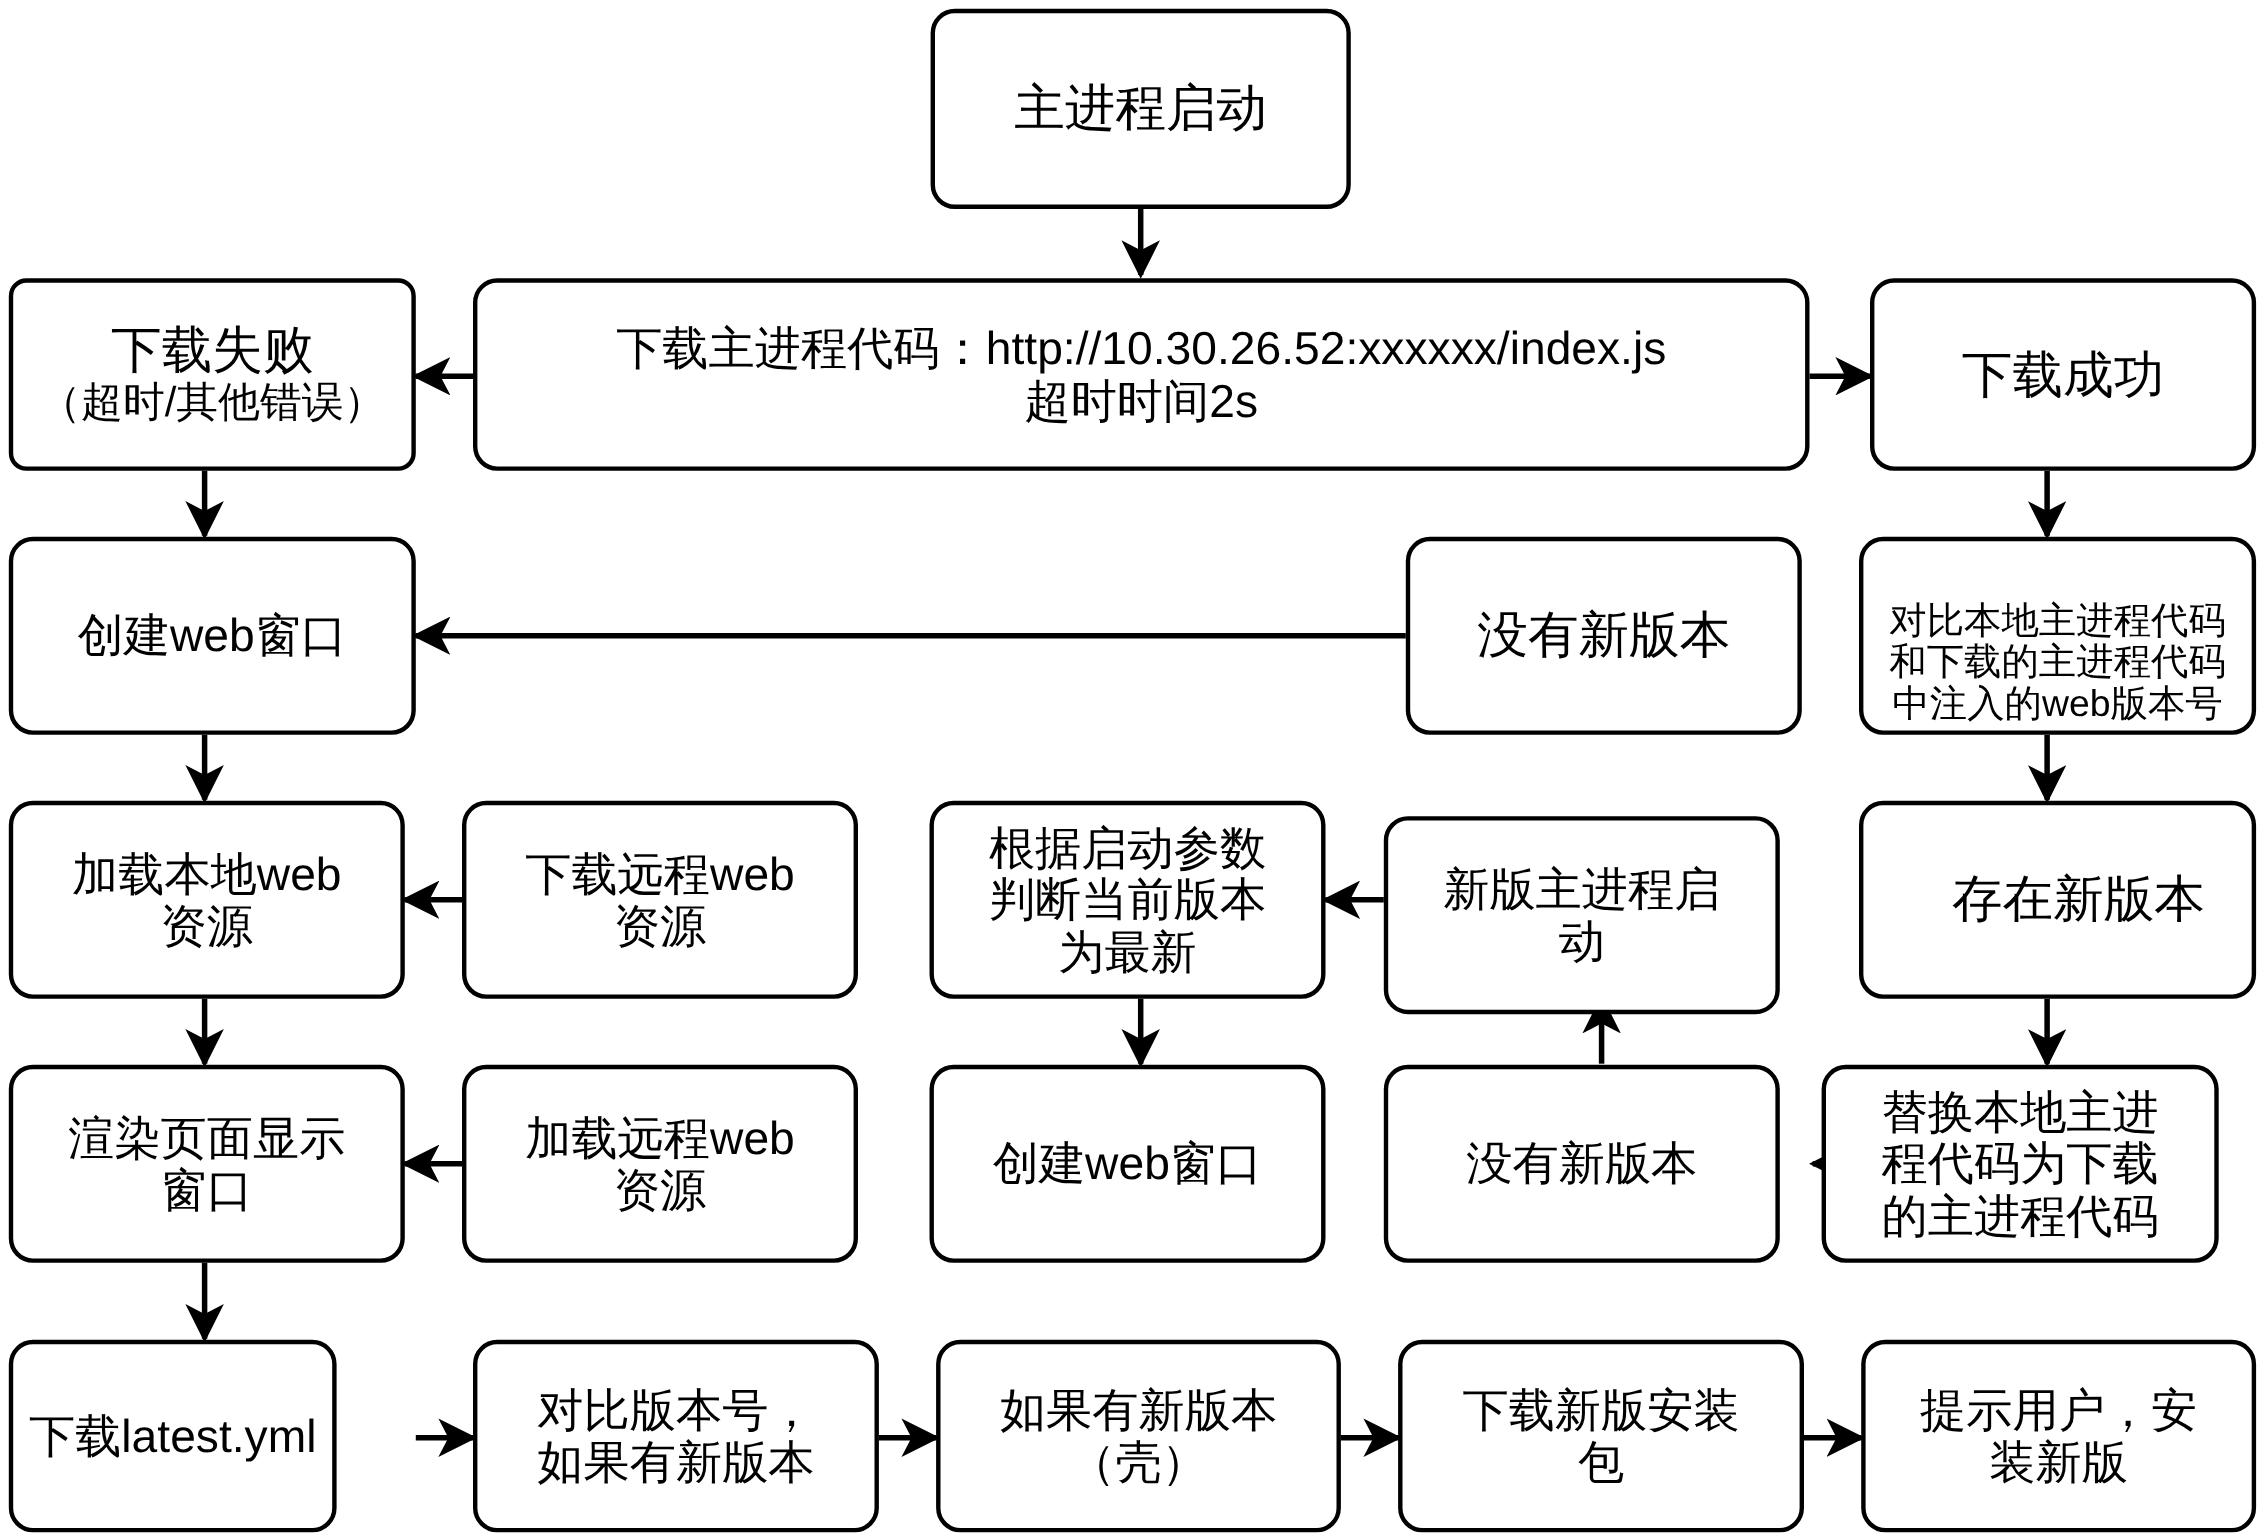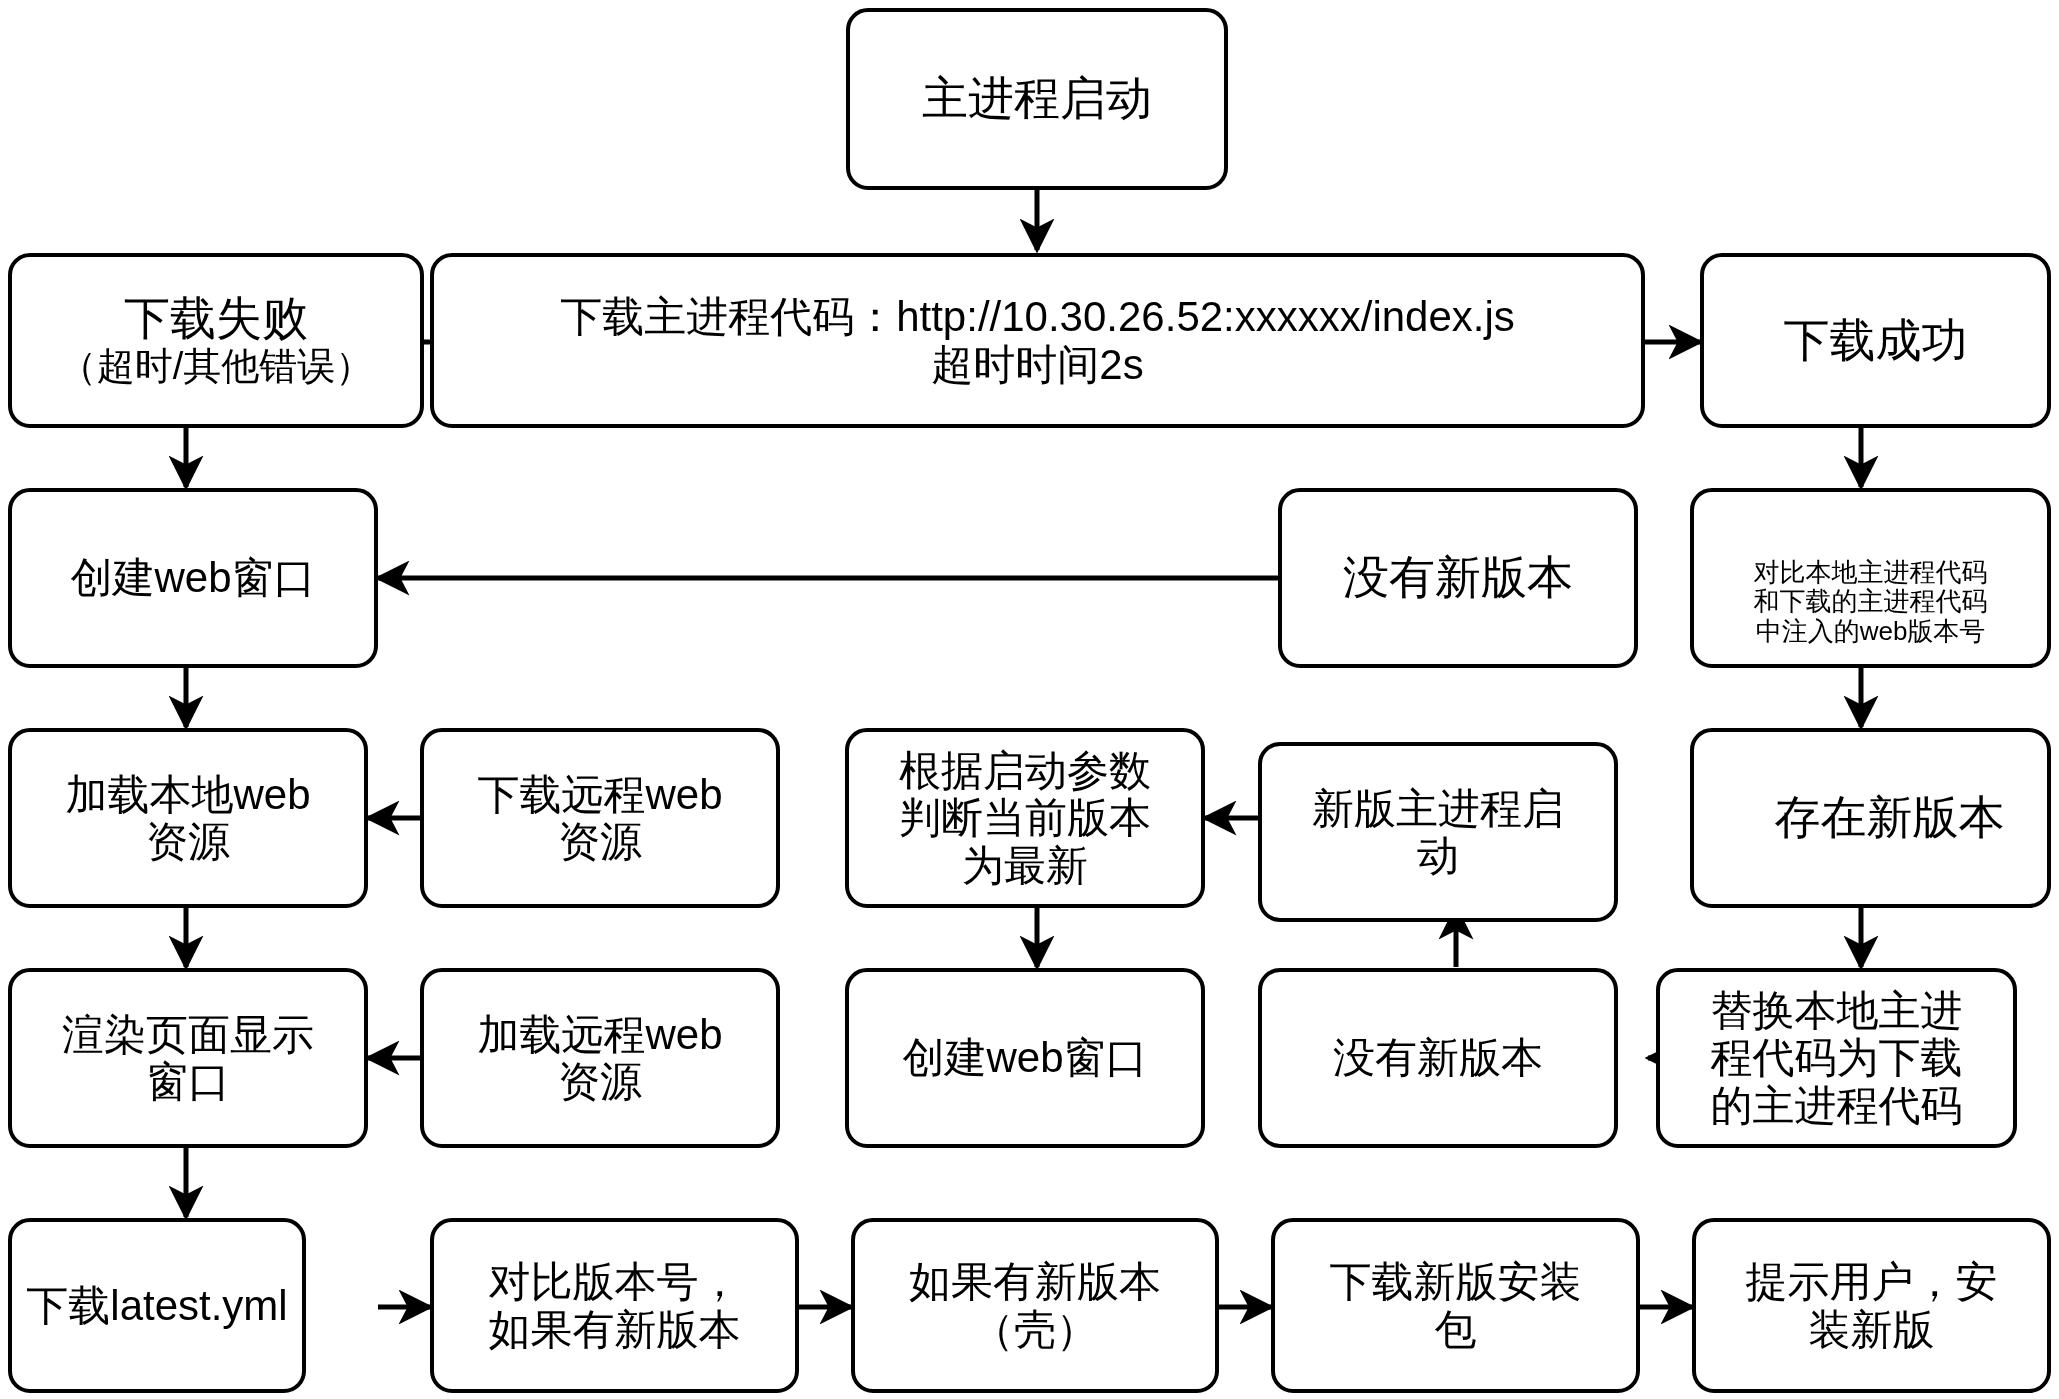--- a/index.html
+++ b/index.html
@@ -45,21 +45,21 @@
     width: 100%;
     white-space: pre-line;
   }
   .node .sub {
     display: block;
     width: 100%;
     white-space: pre-line;
   }
   .fs-lg   { font-size: 46px; }
   .fs-md   { font-size: 42px; }
-  .fs-xs   { font-size: 26px; margin-top: 48px; }
+  .fs-xs   { font-size: 34px; margin-top: 48px; }
   .fs-tiny { font-size: 38px; }
   .stack { display: flex; flex-direction: column; align-items: center; justify-content: center; width: 100%; }
 </style>
 </head>
 <body>
 
 <div id="flow-root">
 
   <svg id="flow-svg" viewBox="0 0 2059 1399">
     <defs>
@@ -114,21 +114,21 @@
       <line x1="1219" y1="1307" x2="1271" y2="1307"></line>
 
       <line x1="1640" y1="1307" x2="1692" y2="1307"></line>
     </g>
   </svg>
 
   <div class="node" style="left:846px; top:8px; width:382px; height:182px;">
     <span class="label fs-lg">主进程启动</span>
   </div>
 
-  <div class="node" style="left:8px; top:253px; width:416px; height:175px;">
+  <div class="node" style="left:8px; top:253px; width:370px; height:175px;border-radius:16px;">
     <span class="stack">
       <span class="label fs-lg">下载失败</span>
       <span class="sub fs-tiny">（超时/其他错误）</span>
     </span>
   </div>
 
   <div class="node" style="left:430px; top:253px; width:1215px; height:175px;">
     <span class="stack">
       <span class="label fs-md">下载主进程代码：http://10.30.26.52:xxxxxx/index.js</span>
       <span class="sub fs-md">超时时间2s</span>

